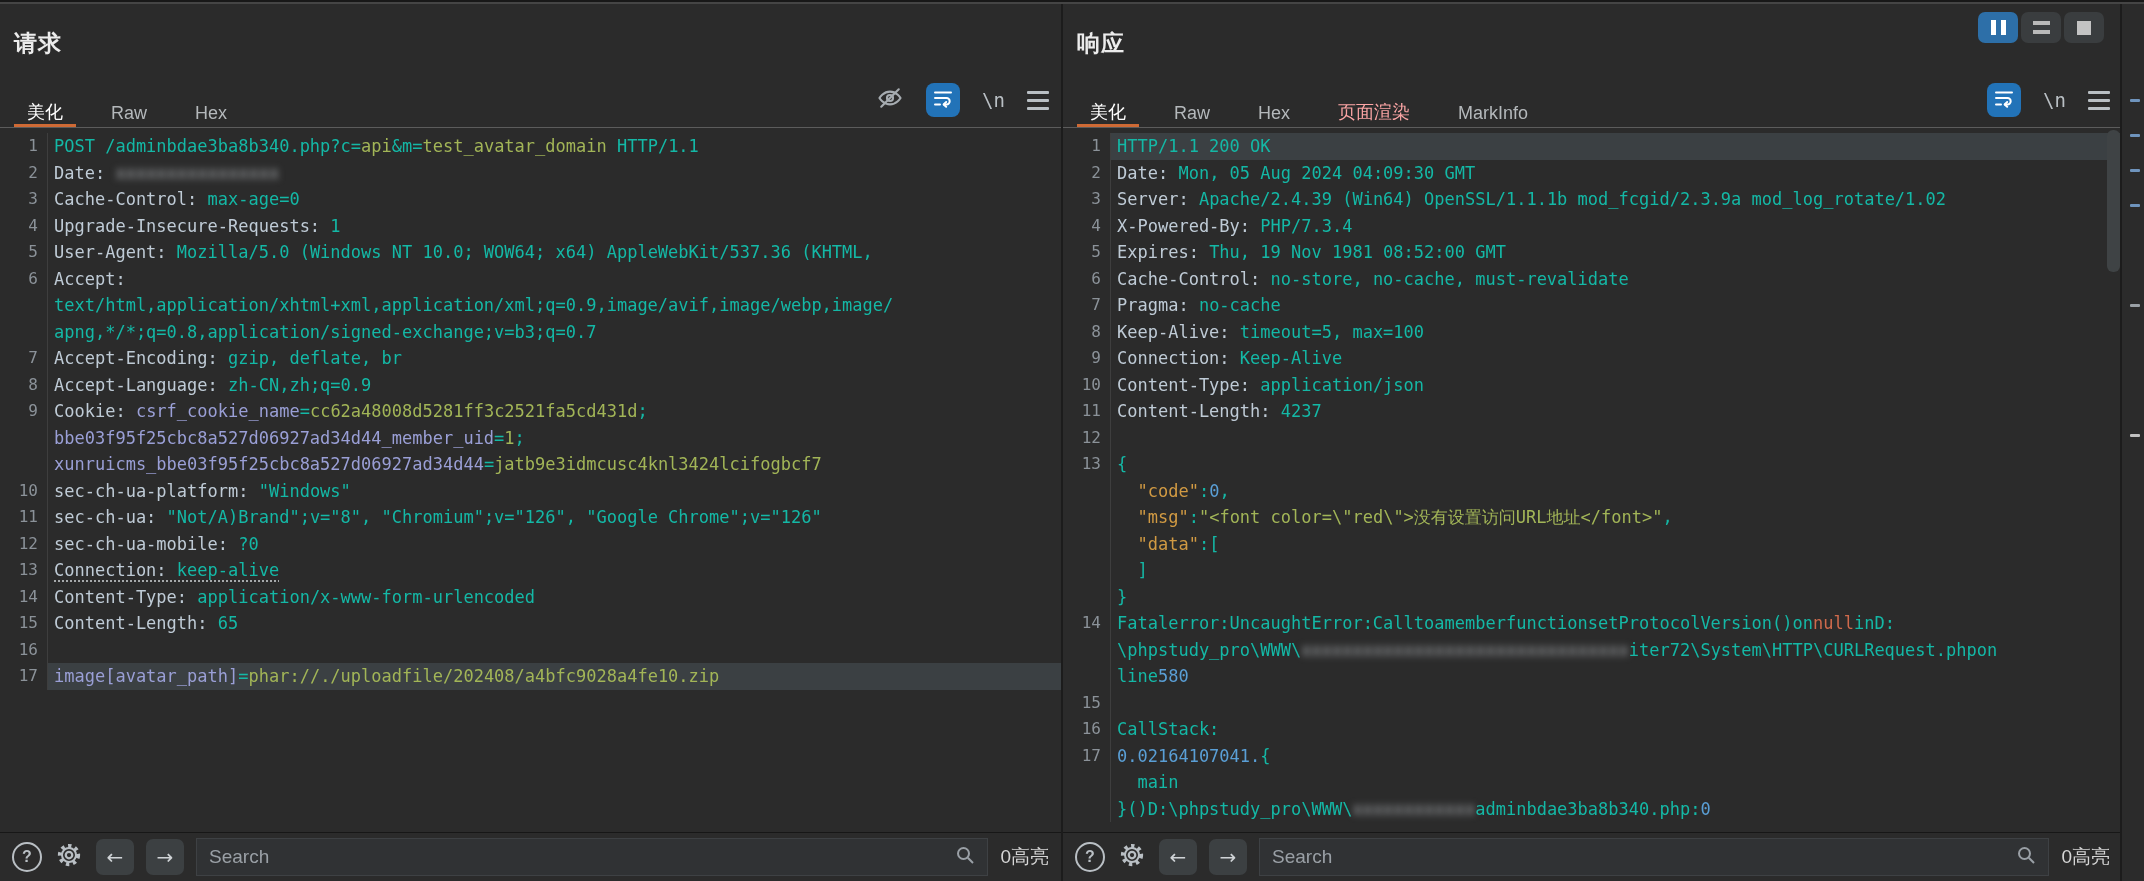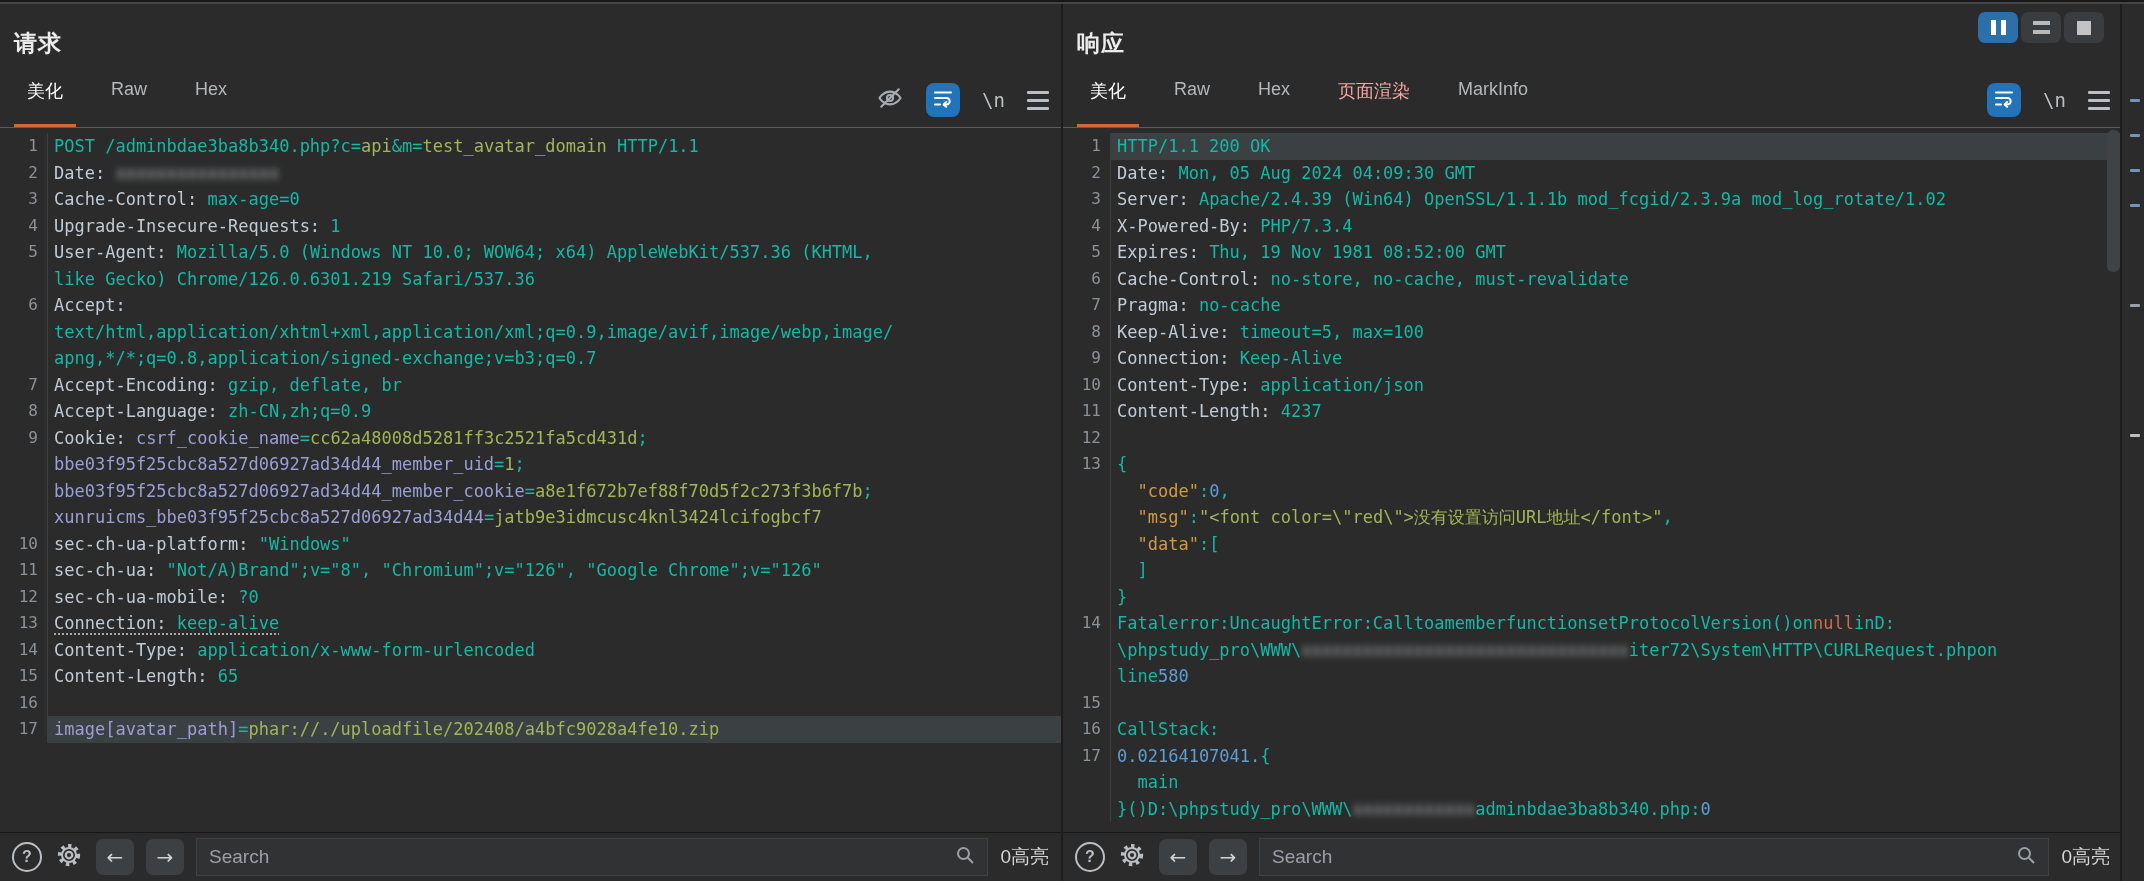--- a/index.html
+++ b/index.html
@@ -11,21 +11,21 @@
   
   .panel{position:absolute;top:4px;bottom:0;display:flex;flex-direction:column;}
   .panel-left{left:0;width:1061px;}
   .panel-right{left:1063px;width:1059px;}
   .app-divider{position:absolute;top:4px;bottom:0;left:1061px;width:2px;background:#1c1c1c;cursor:col-resize;}
 
   .hdr{position:relative;height:123px;flex:none;border-bottom:1px solid #5c5c5c;}
   .panel-title{position:absolute;top:24px;left:14px;font-size:23px;font-weight:bold;color:#ececec;letter-spacing:1px;}
 
   .tab-row{position:absolute;left:14px;right:12px;bottom:0;height:48px;display:flex;align-items:stretch;}
-  .tab{display:flex;align-items:flex-start;padding:0 13px;margin-right:22px;font-size:18px;color:#b4b8bb;
+  .tab{display:flex;align-items:flex-end;padding:0 13px;margin-right:22px;font-size:18px;color:#b4b8bb;
        border-bottom:3px solid transparent;cursor:pointer;}
   .tab.active{color:#ffffff;border-bottom-color:#cf6a35;}
   .tab.disabled{color:#fca5a5;}
 
   .toolbar-icons{margin-left:auto;display:flex;align-items:center;gap:22px;padding-bottom:6px;}
   .tb-icon{display:flex;align-items:center;justify-content:center;cursor:pointer;}
   .wrap-btn{width:34px;height:34px;background:#2273b8;border-radius:8px;}
   .nl-label{font-family:"DejaVu Sans Mono",monospace;font-size:19px;color:#b9bfc4;}
   .burger{display:flex;flex-direction:column;gap:5px;}
   .burger i{display:block;width:22px;height:3px;background:#b9bfc4;border-radius:1px;}
@@ -148,24 +148,20 @@
         </div>
         <div class="erow">
           <div class="gut">4</div>
           <div class="code"><span class="c-k">Upgrade-Insecure-Requests:</span><span class="c-t"> 1</span></div>
         </div>
         <div class="erow">
           <div class="gut">5</div>
           <div class="code"><span class="c-k">User-Agent:</span><span class="c-t"> Mozilla/5.0 (Windows NT 10.0; WOW64; x64) AppleWebKit/537.36 (KHTML,</span></div>
         </div>
         <div class="erow">
-          <div class="gut"></div>
-          <div class="code"><span class="c-t">like Gecko) Chrome/126.0.6301.219 Safari/537.36</span></div>
-        </div>
-        <div class="erow">
           <div class="gut">6</div>
           <div class="code"><span class="c-k">Accept:</span></div>
         </div>
         <div class="erow">
           <div class="gut"></div>
           <div class="code"><span class="c-t">text/html,application/xhtml+xml,application/xml;q=0.9,image/avif,image/webp,image/</span></div>
         </div>
         <div class="erow">
           <div class="gut"></div>
           <div class="code"><span class="c-t">apng,*/*;q=0.8,application/signed-exchange;v=b3;q=0.7</span></div>
@@ -178,24 +174,20 @@
           <div class="gut">8</div>
           <div class="code"><span class="c-k">Accept-Language:</span><span class="c-t"> zh-CN,zh;q=0.9</span></div>
         </div>
         <div class="erow">
           <div class="gut">9</div>
           <div class="code"><span class="c-k">Cookie: </span><span class="c-p">csrf_cookie_name</span><span class="c-t">=</span><span class="c-g">cc62a48008d5281ff3c2521fa5cd431d</span><span class="c-t">;</span></div>
         </div>
         <div class="erow">
           <div class="gut"></div>
           <div class="code"><span class="c-p">bbe03f95f25cbc8a527d06927ad34d44_member_uid</span><span class="c-t">=</span><span class="c-g">1</span><span class="c-t">;</span></div>
-        </div>
-        <div class="erow">
-          <div class="gut"></div>
-          <div class="code"><span class="c-p">bbe03f95f25cbc8a527d06927ad34d44_member_cookie</span><span class="c-t">=</span><span class="c-g">a8e1f672b7ef88f70d5f2c273f3b6f7b</span><span class="c-t">;</span></div>
         </div>
         <div class="erow">
           <div class="gut"></div>
           <div class="code"><span class="c-p">xunruicms_bbe03f95f25cbc8a527d06927ad34d44</span><span class="c-t">=</span><span class="c-g">jatb9e3idmcusc4knl3424lcifogbcf7</span></div>
         </div>
         <div class="erow">
           <div class="gut">10</div>
           <div class="code"><span class="c-k">sec-ch-ua-platform:</span><span class="c-t"> "Windows"</span></div>
         </div>
         <div class="erow">

